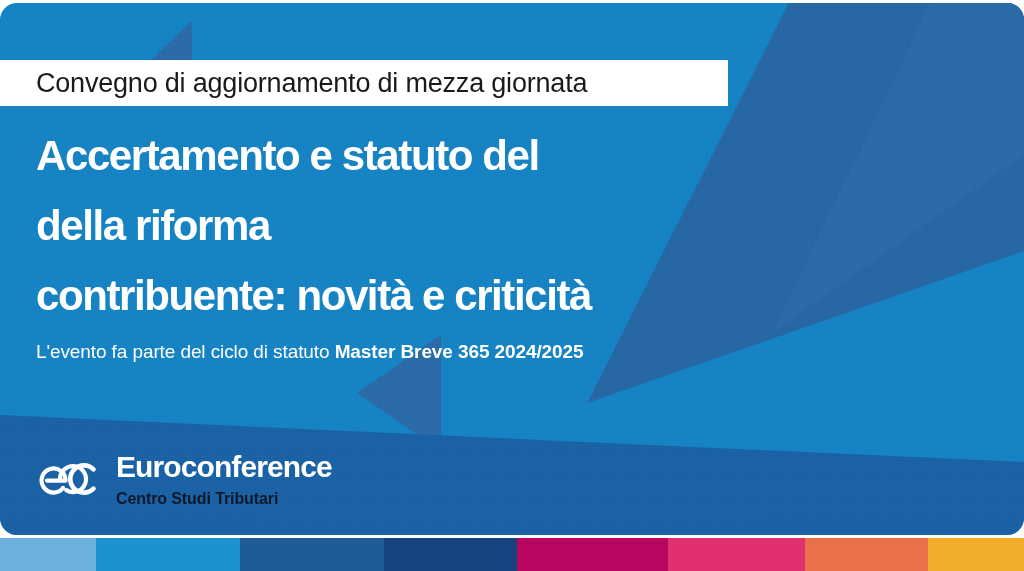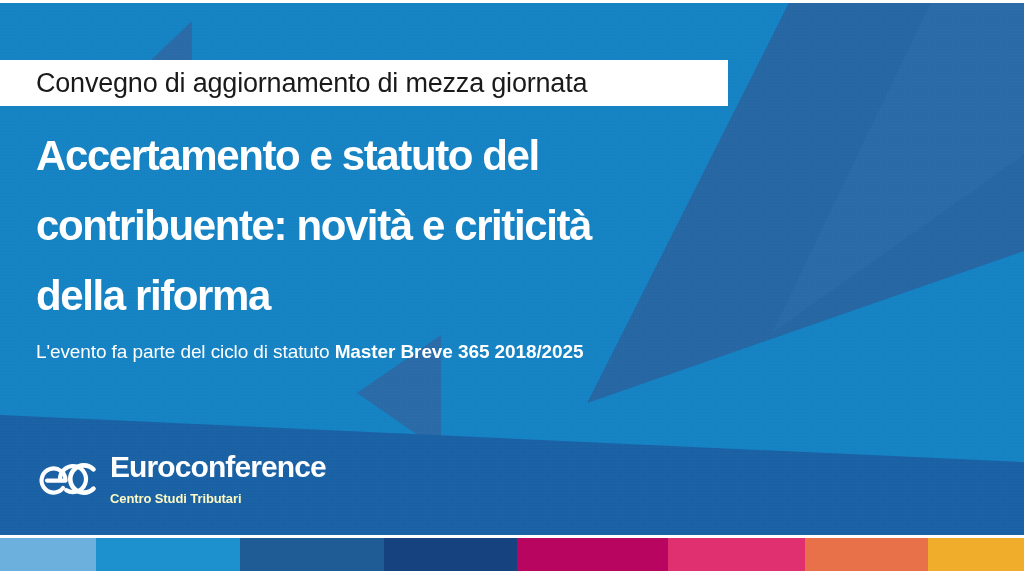--- a/index.html
+++ b/index.html
@@ -124,75 +124,75 @@
     white-space:nowrap;
   }
   .subtitle .strong { font-weight:bold; }
 
   
   .logo {
     position:absolute;
     left:36px; top:448px;
     display:flex;
     align-items:center;
-    gap:8px;
+    gap:14px;
   }
   .logo-mark { width:66px; height:52px; flex:none; }
   .logo-words { display:flex; flex-direction:column; justify-content:center; }
   .logo-name {
     color:#ffffff;
     font-size:30px;
     font-weight:bold;
     letter-spacing:-0.9px;
     line-height:32px;
   }
   .logo-sub {
-    color:#fef9c3;
-    font-size:13px;
+    color:#0f172a;
+    font-size:16px;
     font-weight:bold;
     letter-spacing:-0.1px;
     line-height:16px;
     margin-top:8px;
   }
 
   
   .colorbar {
     position:absolute;
     left:0; top:538px;
     width:1024px; height:33px;
     display:flex;
   }
   .swatch { height:100%; }
 </style>
 </head>
 <body>
 
 <div id="poster">
 
-  <div class="canvas" style="background: rgb(21, 131, 196);">
+  <div class="canvas" style="background: rgb(21, 131, 196); border-radius: 17px;">
 
     <div class="shape tri-topleft"></div>
     <div class="shape wedge-right" style="background: rgb(38, 103, 164);"></div>
     <div class="shape wedge-right2"></div>
     <div class="shape tri-mid"></div>
     <div class="shape band-bottom" style="background: rgb(26, 98, 165);"></div>
     <div class="grain"></div>
 
     <div class="kicker">
       <span class="kicker-text">Convegno di aggiornamento di mezza giornata</span>
     </div>
 
     <div class="headline">
       <span class="ln">Accertamento e statuto del</span>
+      <span class="ln">della riforma</span>
       <span class="ln">contribuente: novità e criticità</span>
-      <span class="ln">della riforma</span>
     </div>
 
     <div class="subtitle">
-      <span>L'evento fa parte del ciclo di statuto </span><span class="strong">Master Breve 365 2018/2025</span>
+      <span>L'evento fa parte del ciclo di statuto </span><span class="strong">Master Breve 365 2024/2025</span>
     </div>
 
     <div class="logo">
       <span class="logo-mark">
         <svg viewBox="0 0 66 52" width="66" height="52" aria-hidden="true">
           <path d="M24 26 a13 13 0 1 1 6.2 11.1" fill="none" stroke="#ffffff" stroke-width="4.2" stroke-linecap="round"></path>
           <path d="M11 27.6 h18.6 a12 12 0 1 0 -2.6 7.4" fill="none" stroke="#ffffff" stroke-width="4.2" stroke-linecap="round" stroke-linejoin="round"></path>
           <path d="M57.5 16.4 a13.6 13.6 0 1 0 0 19.2" fill="none" stroke="#ffffff" stroke-width="4.6" stroke-linecap="round"></path>
         </svg>
       </span>

